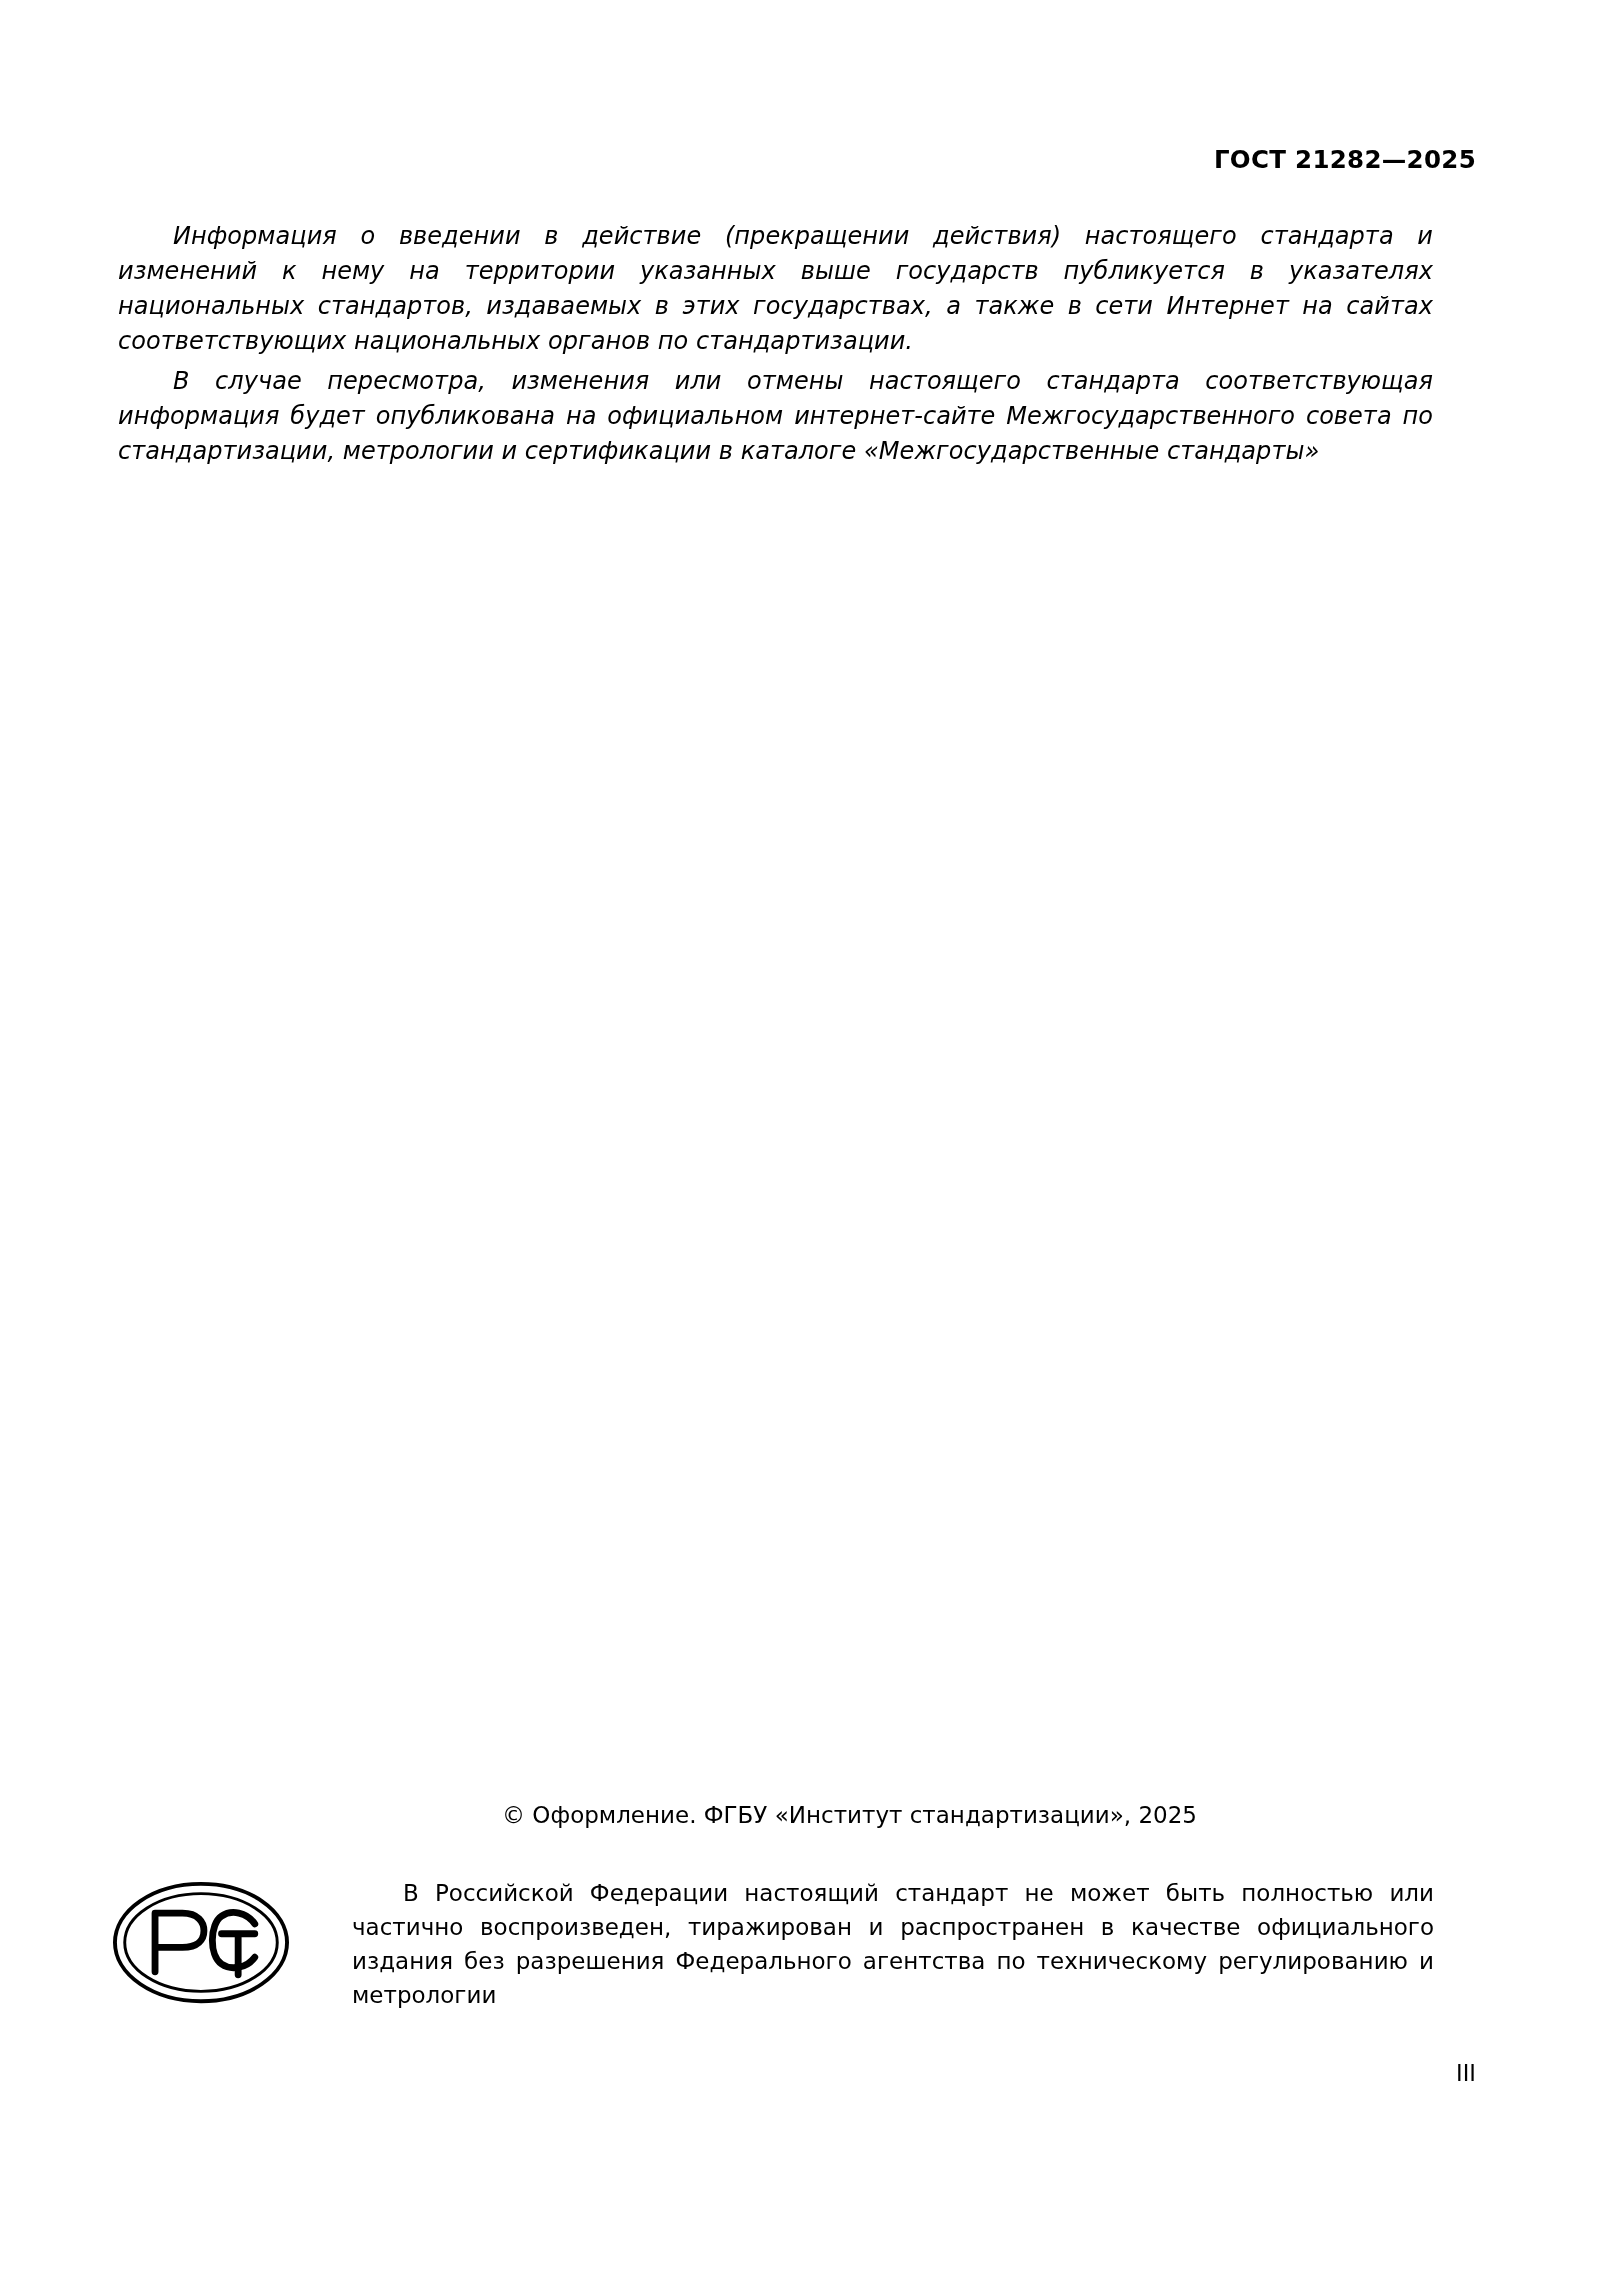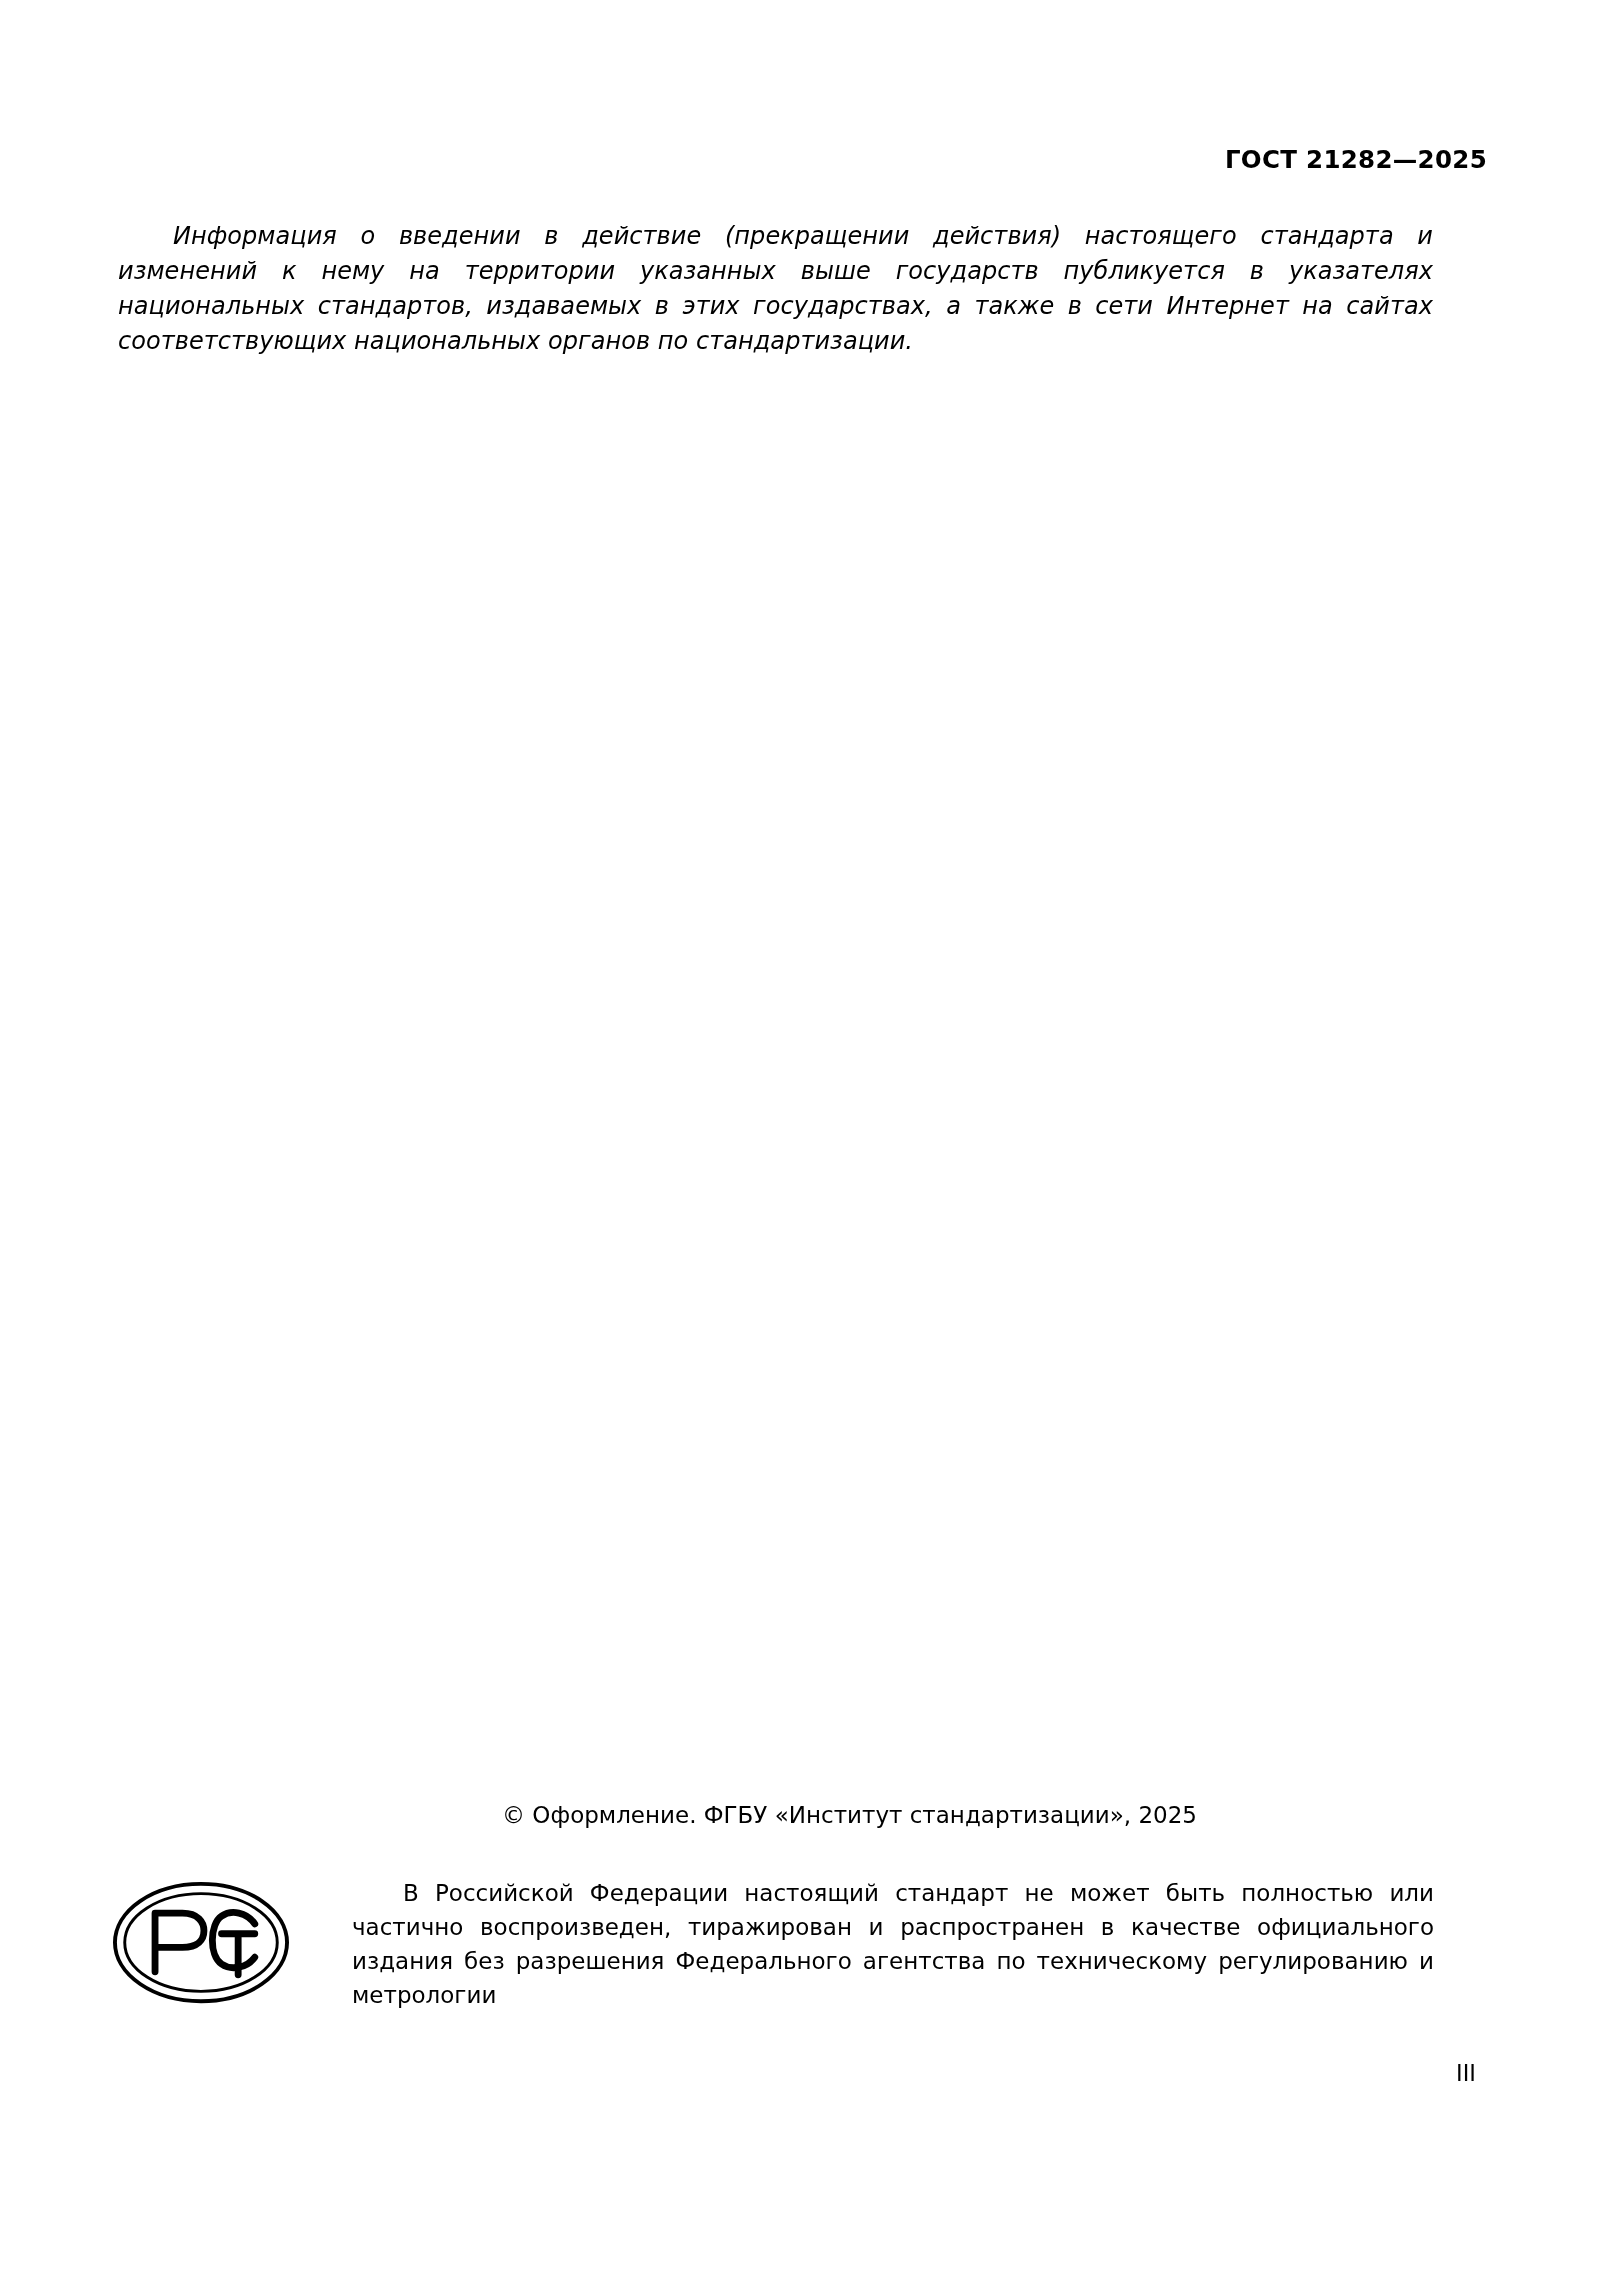--- a/index.html
+++ b/index.html
@@ -12,21 +12,21 @@
     width: 1621px;
     height: 2293px;
     background: #ffffff;
     font-family: "DejaVu Sans", sans-serif;
     color: #000000;
     overflow: hidden;
   }
   .header-std {
     position: absolute;
     top: 145px;
-    right: 134px;
+    right: 145px;
     font-family: "DejaVu Sans", sans-serif;
     font-size: 24.5px;
     font-weight: bold;
     letter-spacing: 0.3px;
     white-space: nowrap;
   }
   .intro-block {
     position: absolute;
     top: 214px;
     left: 113px;
@@ -88,20 +88,21 @@
 </style>
 </head>
 <body>
 
 <div class="page">
 
   <div class="header-std">ГОСТ 21282—2025</div>
 
   <div class="intro-block">
     <p class="intro-para">Информация о введении в действие (прекращении действия) настоящего стандарта и изменений к нему на территории указанных выше государств публикуется в указателях национальных стандартов, издаваемых в этих государствах, а также в сети Интернет на сайтах соответствующих национальных органов по стандартизации.</p>
+    <p class="intro-para second">В случае пересмотра, изменения или отмены настоящего стандарта соответствующая информация будет опубликована на официальном интернет-сайте Межгосударственного совета по стандартизации, метрологии и сертификации в каталоге «Межгосударственные стандарты»</p>
   </div>
 
   <div class="copyright">© Оформление. ФГБУ «Институт стандартизации», 2025</div>
 
   <div class="emblem">
     <svg width="186" height="132" viewBox="0 0 190 135" xmlns="http://www.w3.org/2000/svg">
       <ellipse cx="95" cy="67" rx="88" ry="60" fill="none" stroke="#000" stroke-width="4"></ellipse>
       <ellipse cx="95" cy="67" rx="78" ry="50" fill="none" stroke="#000" stroke-width="3"></ellipse>
 
       <path d="M48 97 L48 37 L76 37 C92 37 98 46 98 55 C98 64 92 72 76 72 L48 72" fill="none" stroke="#000" stroke-width="7" stroke-linecap="round" stroke-linejoin="round"></path>

